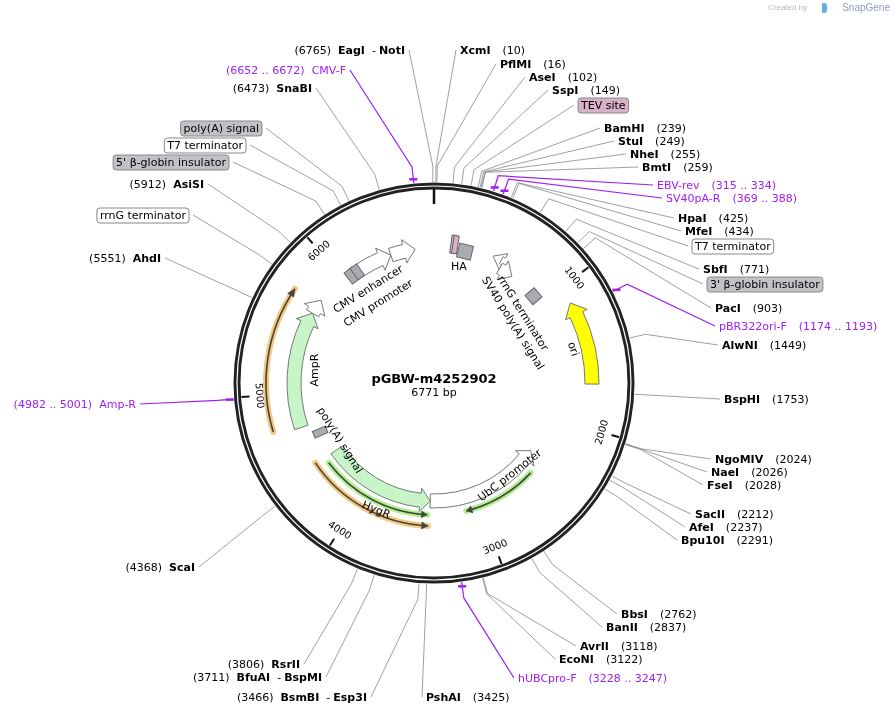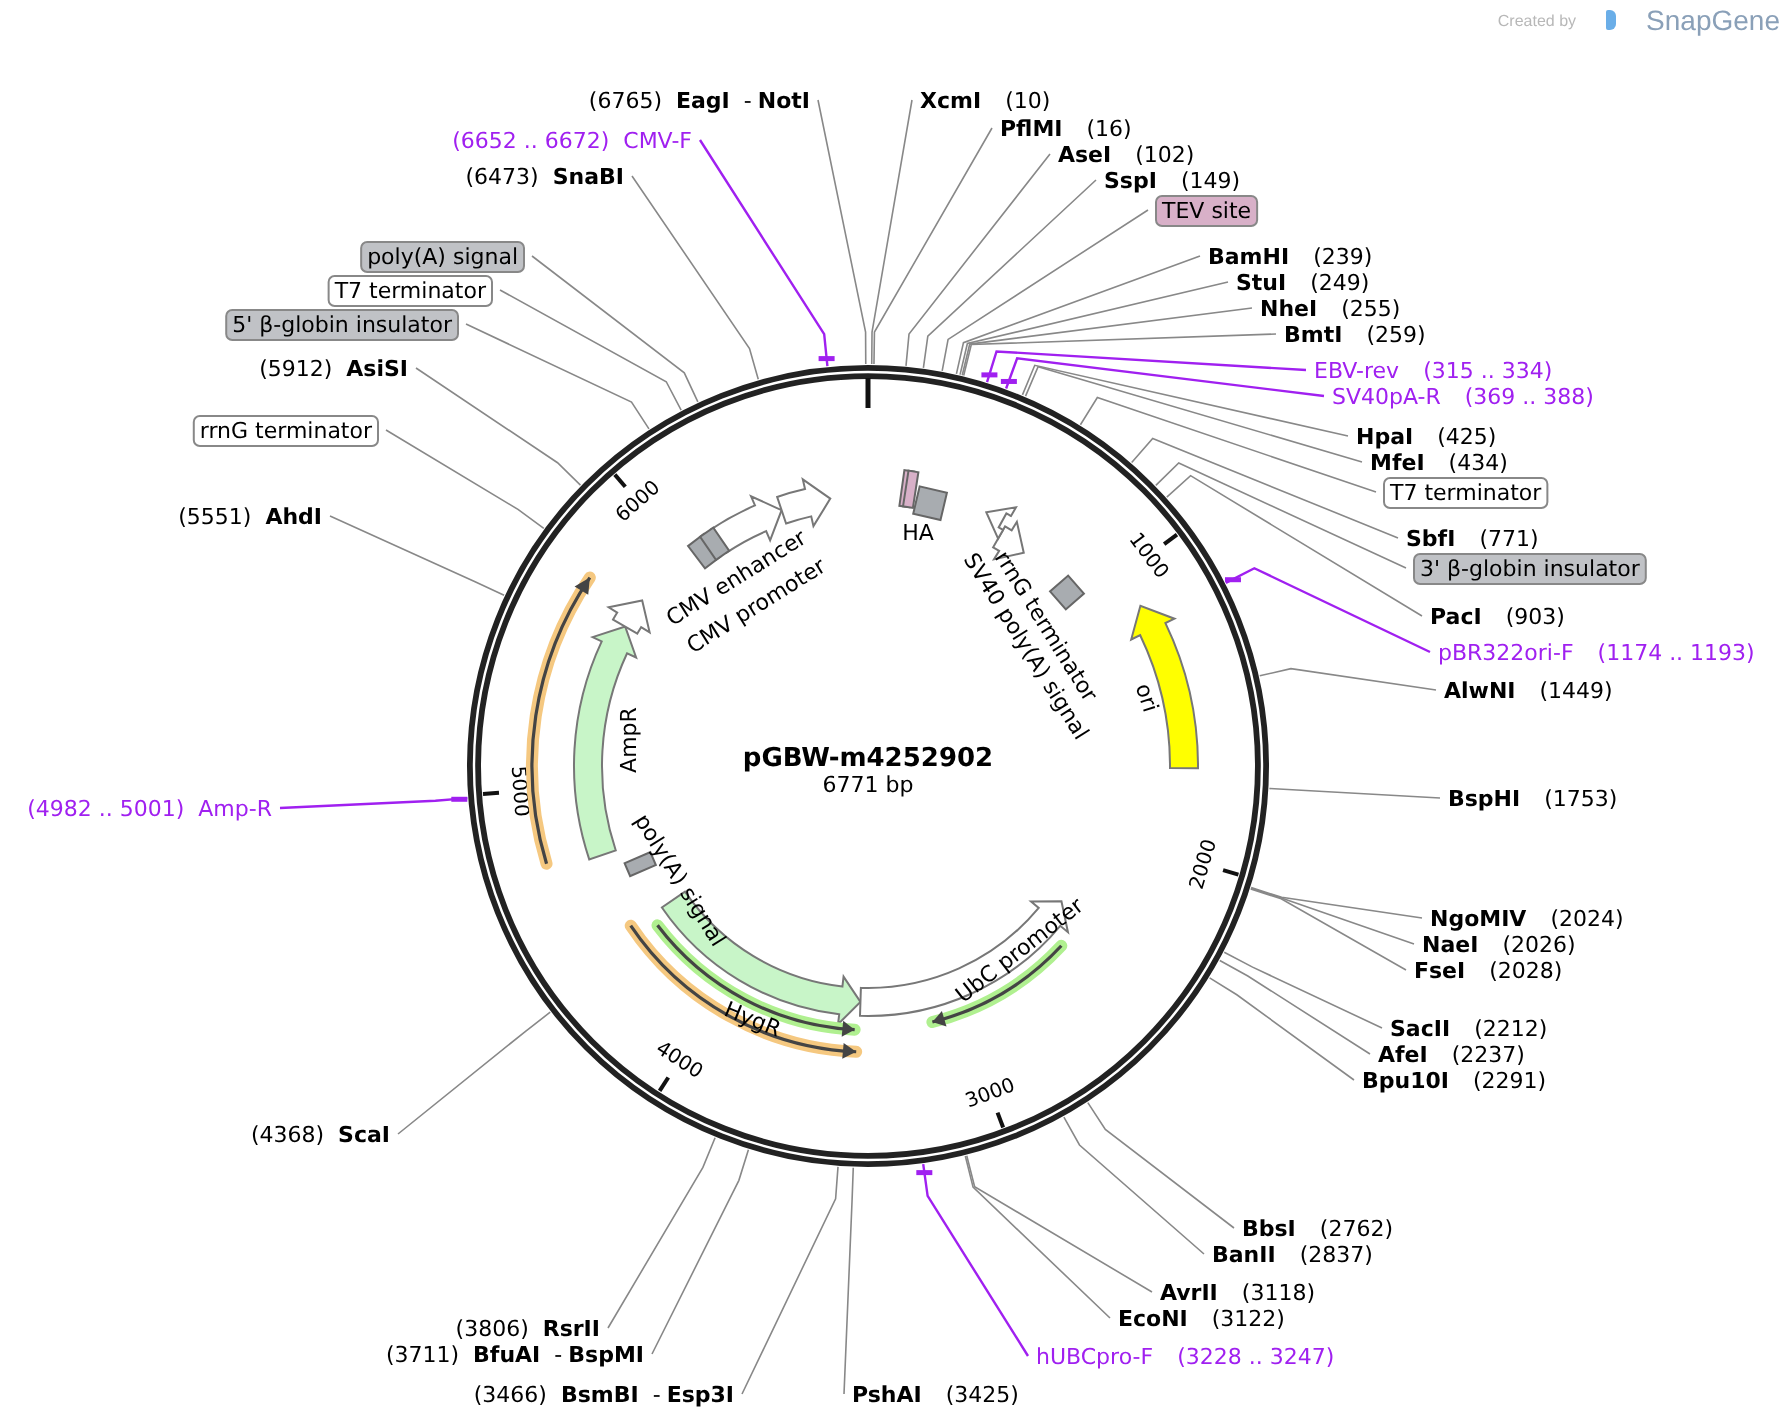--- a/index.html
+++ b/index.html
@@ -1,21 +1,21 @@
 <!DOCTYPE html>
 <html><head>
 <meta charset="utf-8">
 <style>
   html, body { margin: 0; padding: 0; background: #ffffff; }
   body { width: 896px; height: 714px; overflow: hidden; position: relative;
          font-family: "DejaVu Sans", "Liberation Sans", sans-serif; }
   #map { position: absolute; left: 0; top: 0; }
   .credit { position: absolute; right: 6px; top: 2px; font-size: 8px; color: #b8b8b8;
             font-family: "Liberation Sans", sans-serif; display: flex; align-items: center; gap: 15px; }
-  .credit .brand { color: #8aa0b8; font-size: 14px; }
+  .credit .brand { color: #8aa0b8; font-size: 10px; }
   .credit .logo { width: 5px; height: 10px; background: #6aaee8; border-radius: 1px 3px 3px 1px; display: inline-block; }
   .lbl { font-size: 11px; fill: #000; }
   .enz { font-weight: bold; }
   .num { font-weight: normal; }
   .primer { fill: #a020f0; }
   .featlbl { font-size: 11px; fill: #000; }
   .title { font-size: 13px; font-weight: bold; }
   .sub { font-size: 11px; }
   .tick { font-size: 10px; }
 </style>

